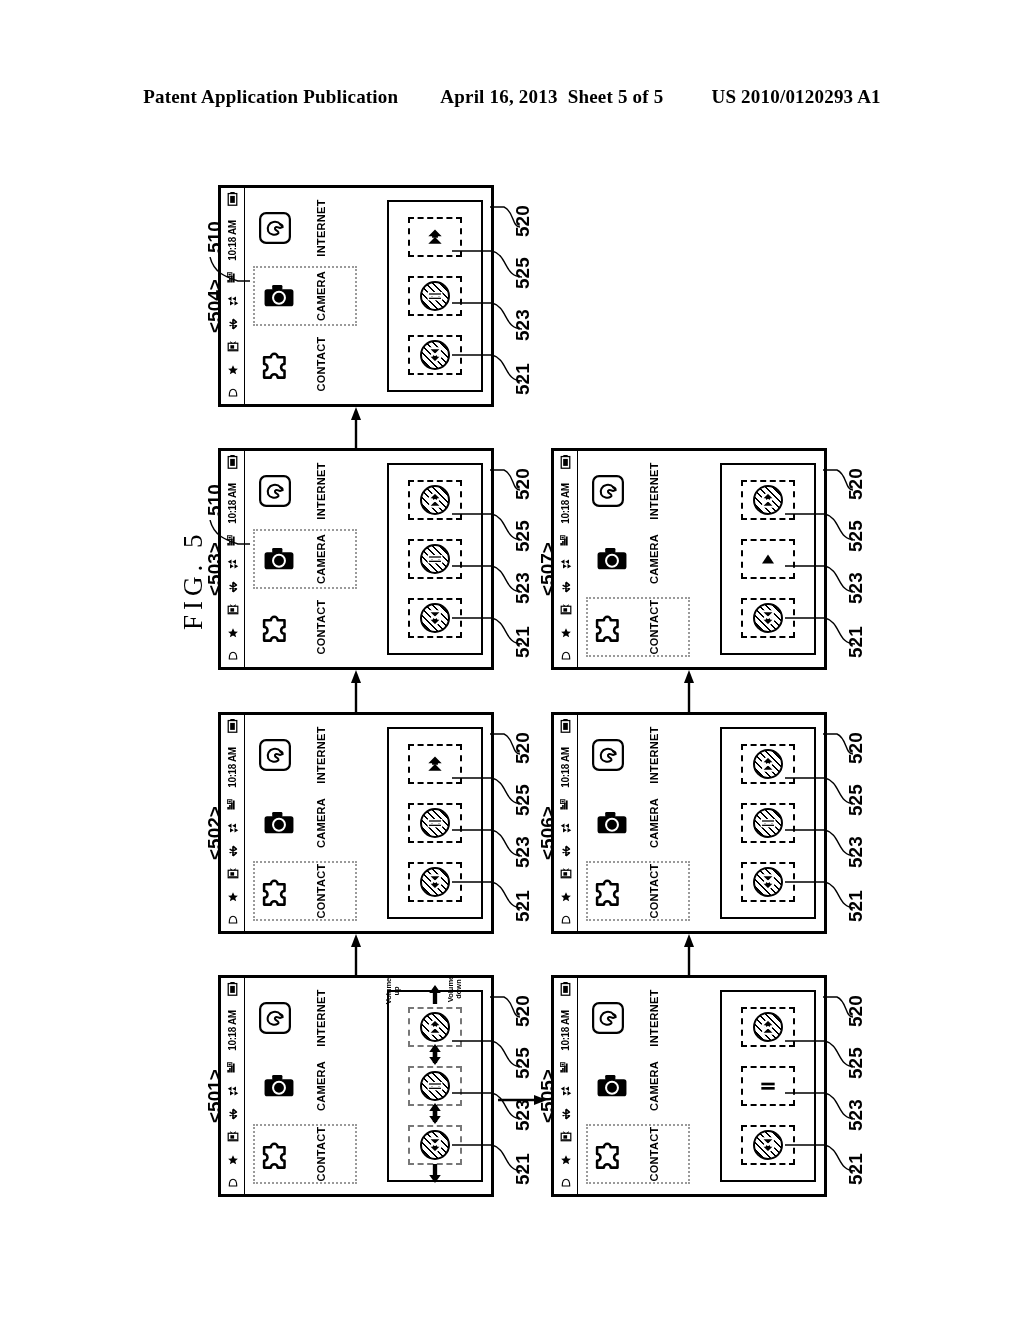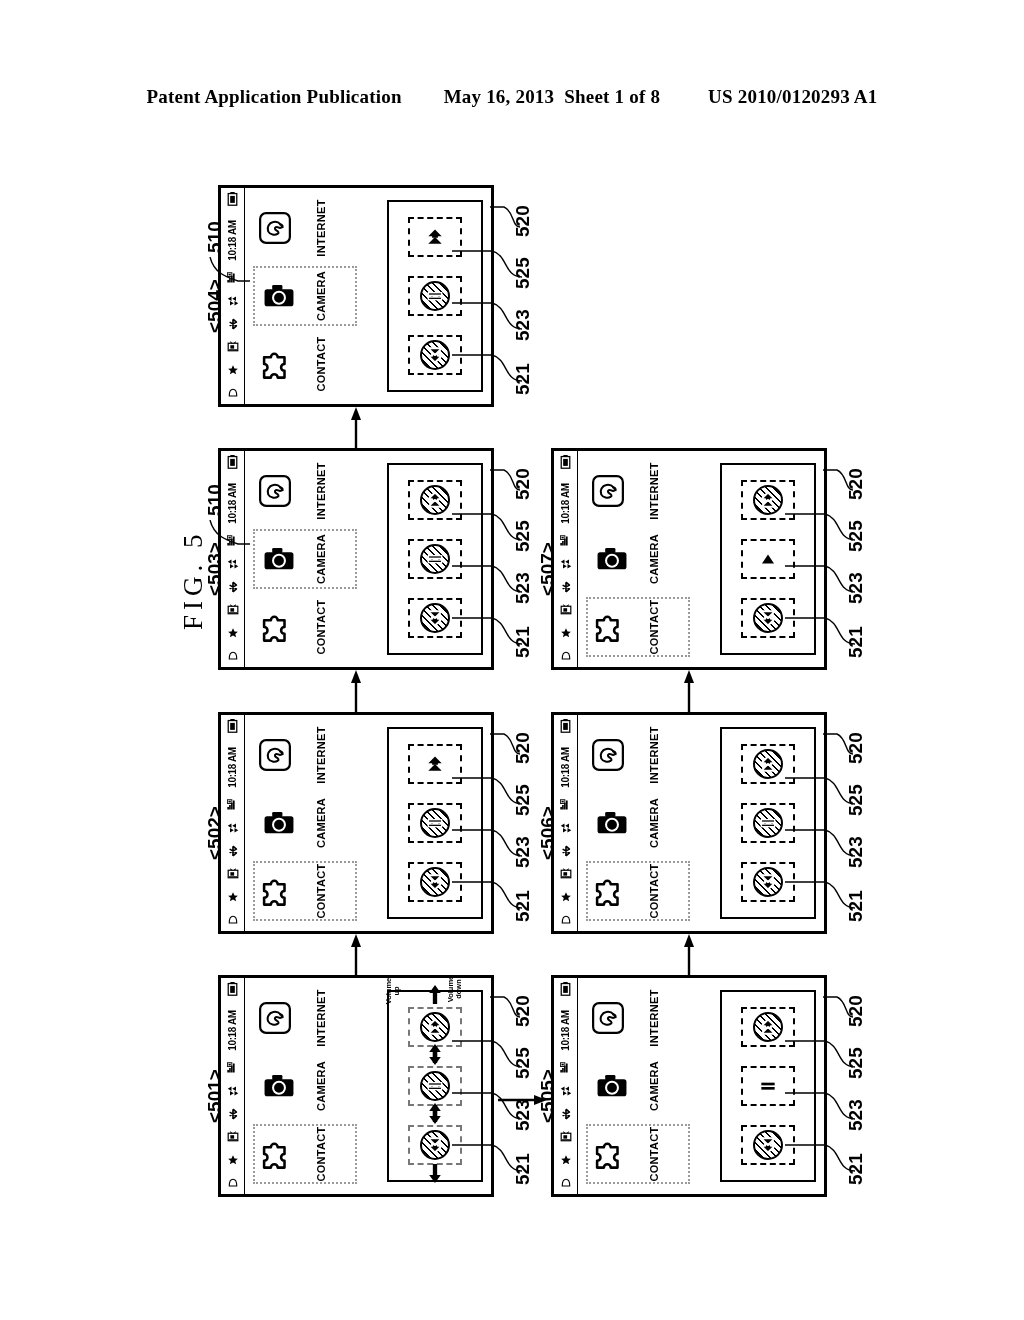--- a/index.html
+++ b/index.html
@@ -137,23 +137,23 @@
 
   
   .flowarrow{position:absolute;}
 </style>
 </head>
 <body>
 
 <div id="pub-header">
   <span class="seg">Patent Application Publication</span>
   <span class="gap-lg"></span>
-  <span class="seg">May 16, 2013</span>
+  <span class="seg">April 16, 2013</span>
   <span class="gap-md"></span>
-  <span class="seg">Sheet 1 of 8</span>
+  <span class="seg">Sheet 5 of 5</span>
   <span class="gap-xl"></span>
   <span class="seg">US 2010/0120293 A1</span>
 </div>
 
 <div id="fig-caption">FIG. 5</div>
 
 <div id="figure-area">
     <div class="panel" style="left: 218px; top: 185px;">
       <div class="statusbar">
         <div style="display: flex; flex-direction: column; align-items: center; justify-content: space-between; height: 100%;">

